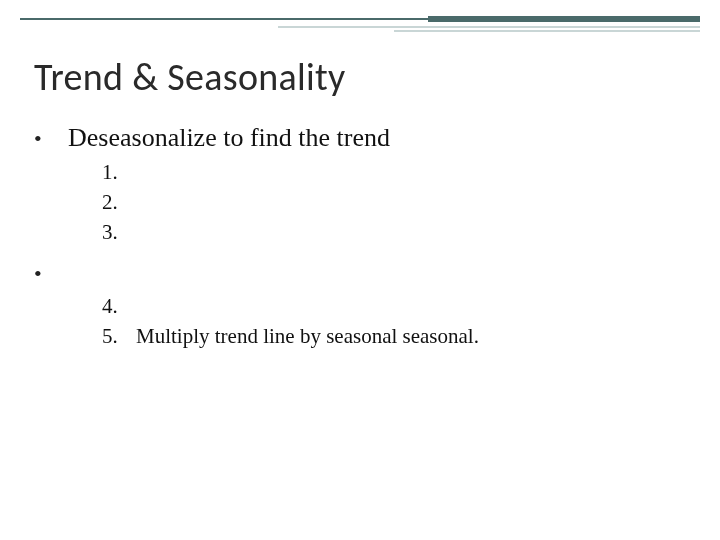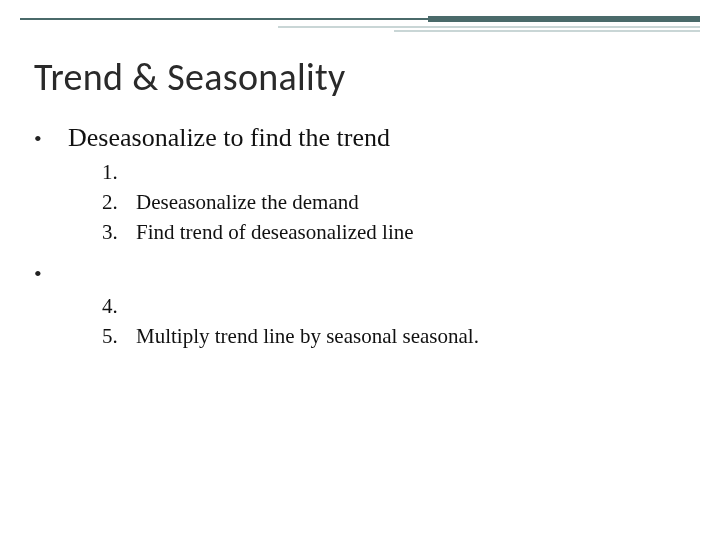--- a/index.html
+++ b/index.html
@@ -121,25 +121,23 @@
     <div class="bullet-row">
       <div class="bullet-dot">•</div>
       <div class="bullet-text">Deseasonalize to find the trend</div>
     </div>
     <div class="numlist">
       <div class="num-row">
         <div class="num-label">1.</div>
       </div>
       <div class="num-row">
         <div class="num-label">2.</div>
-        <div class="num-text">Deseasonalize the demand</div>
       </div>
       <div class="num-row">
         <div class="num-label">3.</div>
-        <div class="num-text">Find trend of deseasonalized line</div>
       </div>
     </div>
 
     <div class="bullet-row">
       <div class="bullet-dot">•</div>
     </div>
     <div class="numlist">
       <div class="num-row">
         <div class="num-label">4.</div>
       </div>

